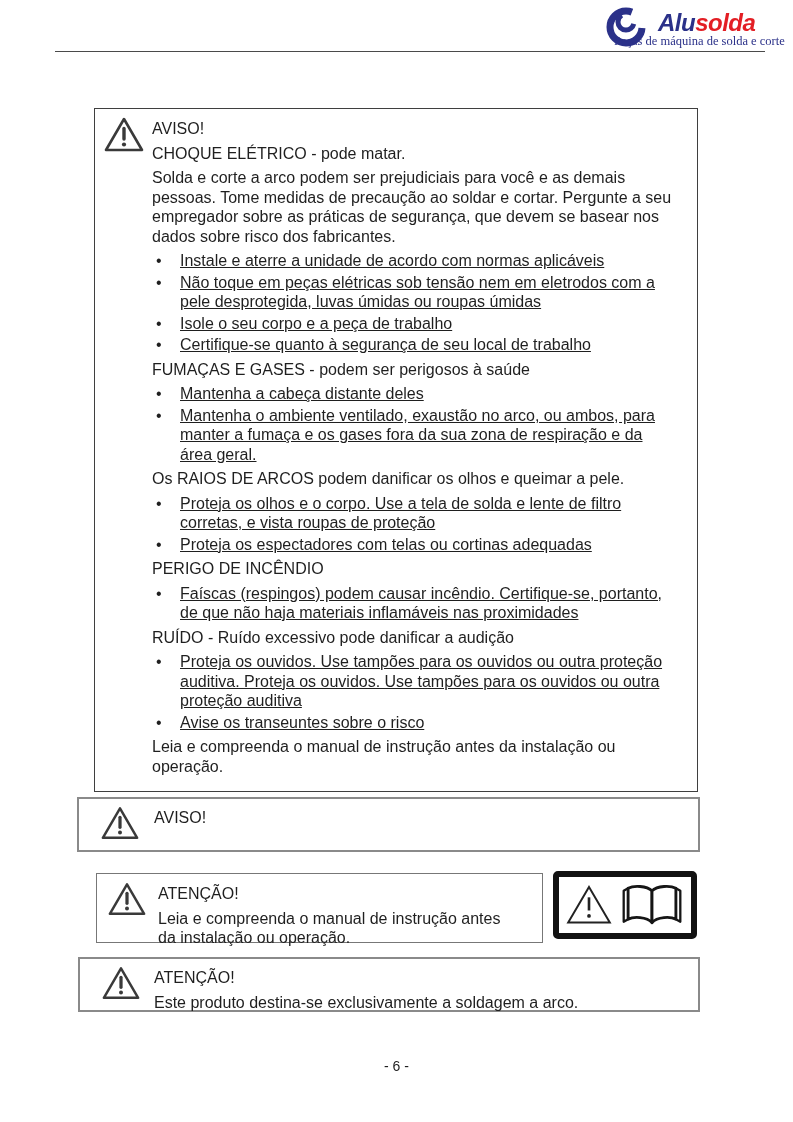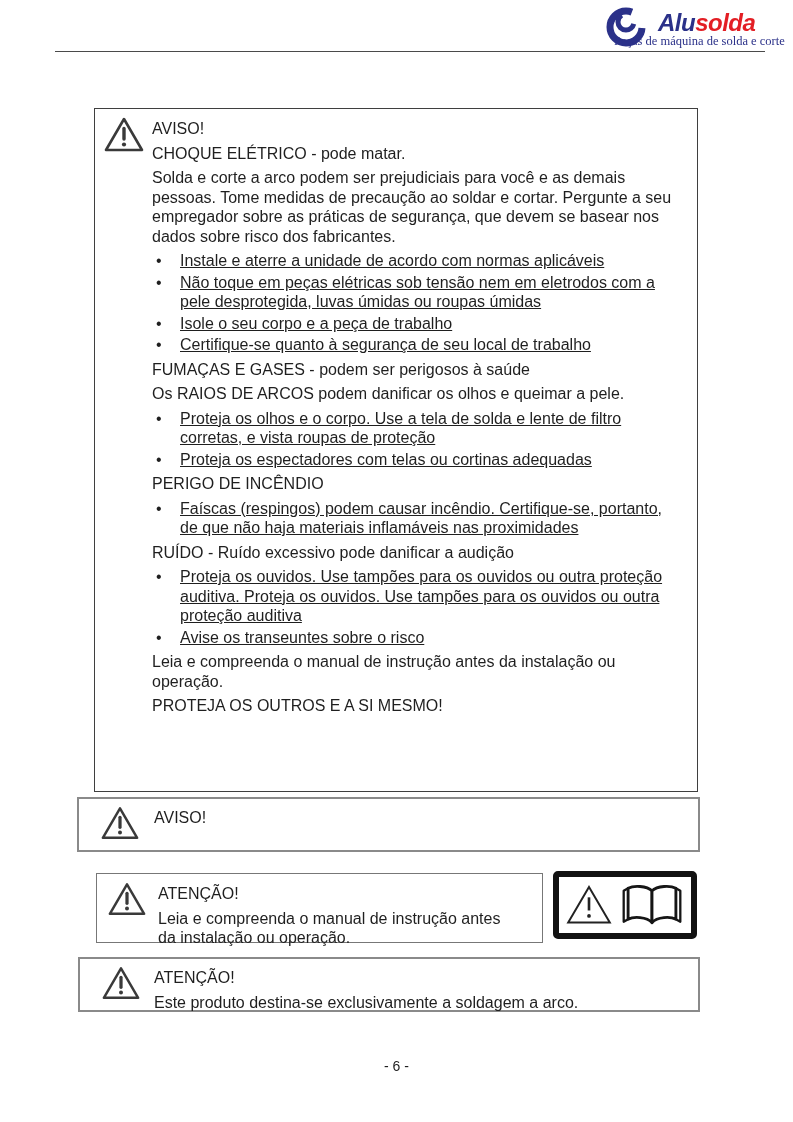--- a/index.html
+++ b/index.html
@@ -72,40 +72,43 @@
 
       <p>Solda e corte a arco podem ser prejudiciais para você e as demais pessoas. Tome medidas de precaução ao soldar e cortar. Pergunte a seu empregador sobre as práticas de segurança, que devem se basear nos dados sobre risco dos fabricantes.</p>
       <ul>
         <li>Instale e aterre a unidade de acordo com normas aplicáveis</li>
         <li>Não toque em peças elétricas sob tensão nem em eletrodos com a pele desprotegida, luvas úmidas ou roupas úmidas</li>
         <li>Isole o seu corpo e a peça de trabalho</li>
         <li>Certifique-se quanto à segurança de seu local de trabalho</li>
       </ul>
 
       <p>FUMAÇAS E GASES - podem ser perigosos à saúde</p>
+      <ul>
+        <li>Mantenha a cabeça distante deles</li>
+        <li>Mantenha o ambiente ventilado, exaustão no arco, ou ambos, para manter a fumaça e os gases fora da sua zona de respiração e da área geral.</li>
+      </ul>
 
       <p>Os RAIOS DE ARCOS podem danificar os olhos e queimar a pele.</p>
       <ul>
         <li>Proteja os olhos e o corpo. Use a tela de solda e lente de filtro corretas, e vista roupas de proteção</li>
         <li>Proteja os espectadores com telas ou cortinas adequadas</li>
       </ul>
 
       <p>PERIGO DE INCÊNDIO</p>
       <ul>
         <li>Faíscas (respingos) podem causar incêndio. Certifique-se, portanto, de que não haja materiais inflamáveis nas proximidades</li>
       </ul>
 
       <p>RUÍDO - Ruído excessivo pode danificar a audição</p>
       <ul>
         <li>Proteja os ouvidos. Use tampões para os ouvidos ou outra proteção auditiva. Proteja os ouvidos. Use tampões para os ouvidos ou outra proteção auditiva</li>
         <li>Avise os transeuntes sobre o risco</li>
       </ul>
 
       <p>Leia e compreenda o manual de instrução antes da instalação ou operação.</p>
-      <p>PROTEJA OS OUTROS E A SI MESMO!</p>
     </div>
   </div>
 
   <div class="wbox box-defrost">
     <svg class="tri t-small" width="40" height="37" viewBox="0 0 42 38">
       <path d="M21 3 L39 34 L3 34 Z" fill="none" stroke="#3a3a3a" stroke-width="2.6" stroke-linejoin="round"></path>
       <path d="M21 12.5 L21 23" stroke="#3a3a3a" stroke-width="3.4" stroke-linecap="round"></path>
       <circle cx="21" cy="28.5" r="2.1" fill="#3a3a3a"></circle>
     </svg>
     <div class="content c-defrost">

